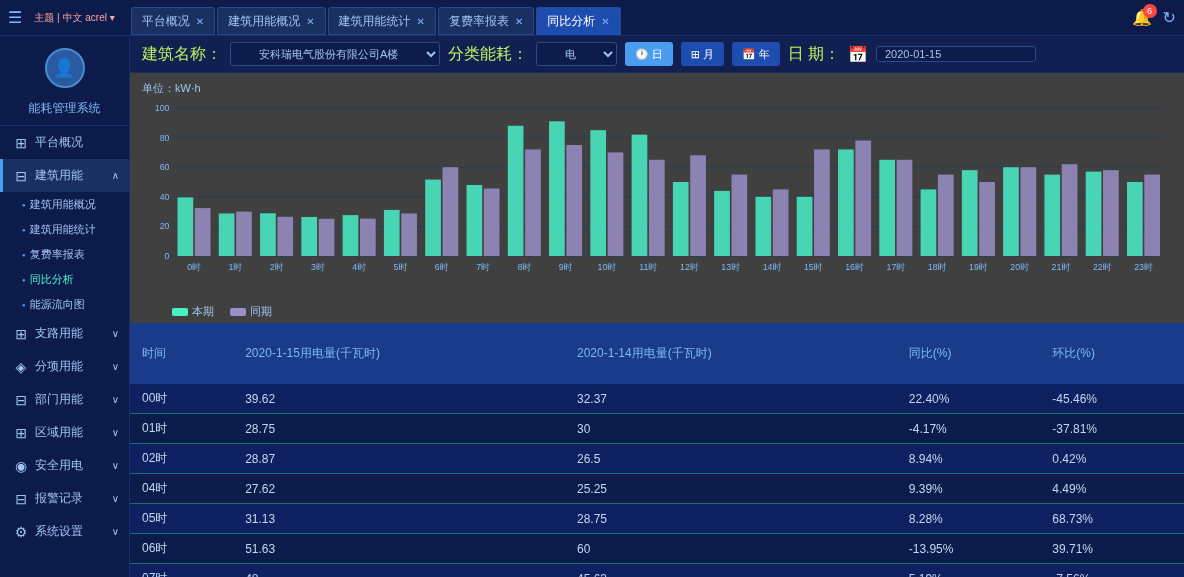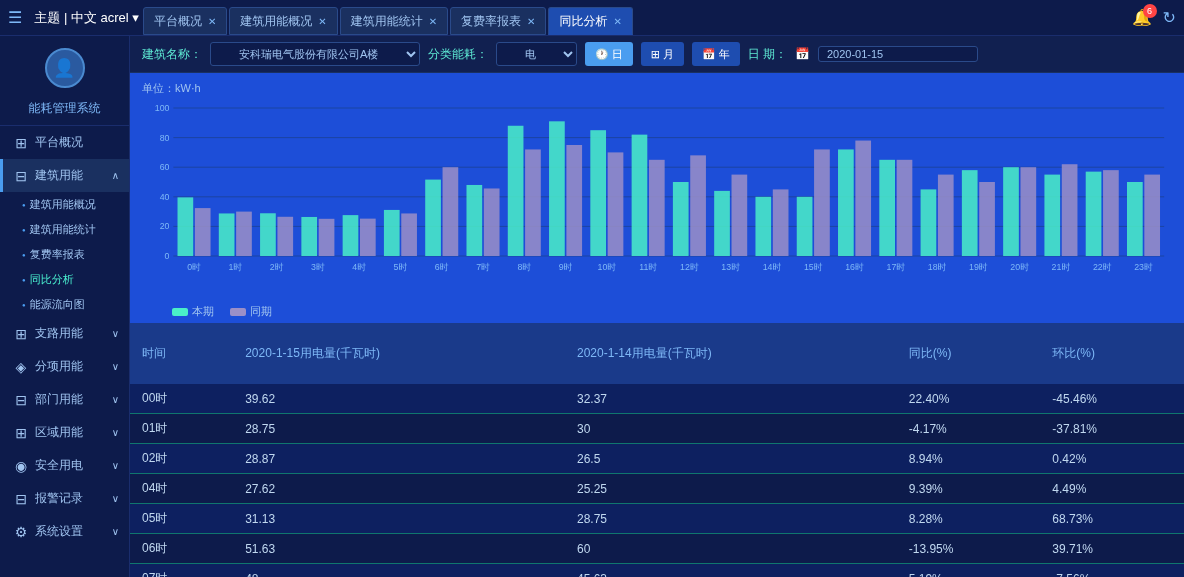--- a/index.html
+++ b/index.html
@@ -1,21 +1,21 @@
 <!DOCTYPE html>
 <html><head>
   <meta charset="utf-8">
   <style>
     * { box-sizing: border-box; margin: 0; padding: 0; }
     body { font-family: 'Microsoft YaHei', Arial, sans-serif; background: #0d1b4b; color: #c8d8f0; font-size: 12px; overflow: hidden; width: 1184px; height: 577px; }
 
     
     .topbar { display: flex; align-items: center; background: #0d1b4b; border-bottom: 1px solid #1a2d6d; height: 36px; padding: 0 8px; gap: 4px; }
     .topbar-menu { color: #7eb8f7; font-size: 16px; margin-right: 8px; cursor: pointer; }
-    .topbar-brand { color: #ffffff; font-size: 13px; white-space: nowrap; }
+    .topbar-brand { color: #fca5a5; font-size: 10px; margin-right: 12px; white-space: nowrap; }
     .tab { display: flex; align-items: center; background: #1a3060; border: 1px solid #2a4a8a; padding: 2px 10px; border-radius: 3px 3px 0 0; color: #a0c4f0; cursor: pointer; height: 28px; font-size: 12px; gap: 4px; margin-top: 8px; }
     .tab.active { background: #1e4db0; color: #fff; border-bottom-color: #1e4db0; }
     .tab-close { color: #7eb8f7; font-size: 10px; margin-left: 2px; }
     .topbar-right { margin-left: auto; display: flex; align-items: center; gap: 10px; }
     .topbar-icon { color: #7eb8f7; font-size: 16px; position: relative; cursor: pointer; }
     .badge { position: absolute; top: -4px; right: -4px; background: #ff4444; color: #fff; border-radius: 50%; width: 14px; height: 14px; font-size: 9px; display: flex; align-items: center; justify-content: center; }
 
     
     .layout { display: flex; height: calc(577px - 36px); }
 
@@ -32,28 +32,28 @@
     .sidebar-sub-item { display: flex; align-items: center; padding: 5px 10px 5px 22px; cursor: pointer; color: #a0c4f0; font-size: 11px; gap: 4px; }
     .sidebar-sub-item.active { color: #4af0d0; }
     .sidebar-sub-item::before { content: '●'; font-size: 6px; color: #4a9df0; }
     .sidebar-arrow { margin-left: auto; font-size: 10px; }
 
     
     .main { flex: 1; display: flex; flex-direction: column; overflow: hidden; }
 
     
     .toolbar { background: #112050; padding: 6px 12px; display: flex; align-items: center; gap: 8px; border-bottom: 1px solid #1a3060; flex-wrap: wrap; }
-    .toolbar-label { color: #5eead4; font-size: 12px; white-space: nowrap; }
+    .toolbar-label { color: #bef264; font-size: 16px; white-space: nowrap; }
     .toolbar-select { background: #0d1b4b; border: 1px solid #2a4a8a; color: #a0c4f0; padding: 2px 24px; border-radius: 3px; font-size: 11px; height: 24px; min-width: 160px; cursor: pointer; }
     .toolbar-btn { background: #1e4db0; border: none; color: #fff; padding: 2px 10px; border-radius: 3px; cursor: pointer; font-size: 11px; height: 24px; display: flex; align-items: center; gap: 3px; }
     .toolbar-btn.active { background: #4a9df0; }
     .date-input { background: #0d1b4b; border: 1px solid #2a4a8a; color: #a0c4f0; padding: 2px 8px; border-radius: 3px; font-size: 11px; height: 16px; }
 
     
-    .chart-area { background: #1d4ed8; padding: 8px 12px 4px; flex-shrink: 0; }
+    .chart-area { background: #404040; padding: 8px 12px 4px; flex-shrink: 0; }
     .chart-unit { color: #a0c4f0; font-size: 11px; margin-bottom: 4px; }
     .chart-container { position: relative; height: 200px; }
     .chart-legend { display: flex; gap: 16px; margin-top: 4px; padding-left: 30px; }
     .legend-item { display: flex; align-items: center; gap: 4px; font-size: 11px; color: #a0c4f0; }
     .legend-color { width: 16px; height: 8px; border-radius: 2px; }
 
     
     .table-area { flex: 1; overflow-y: auto; background: #0d2060; }
     .data-table { width: 100%; border-collapse: collapse; }
     .data-table th { background: #1a3a8a; color: #7eb8f7; padding: 22px 12px; text-align: left; font-weight: normal; font-size: 12px; position: sticky; top: 0; z-index: 1; }

